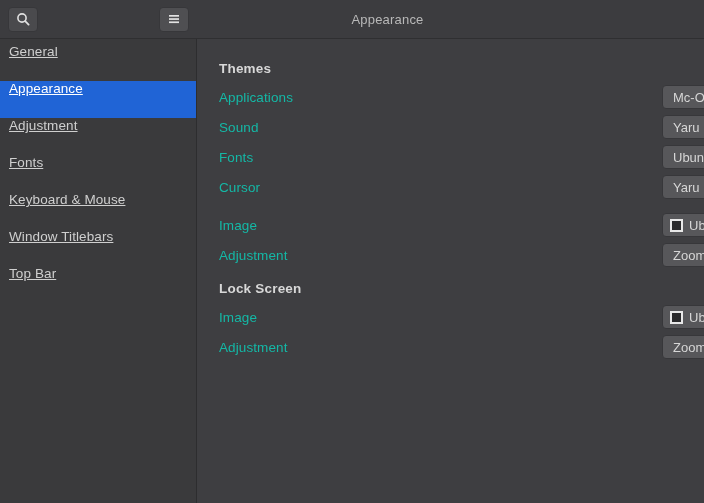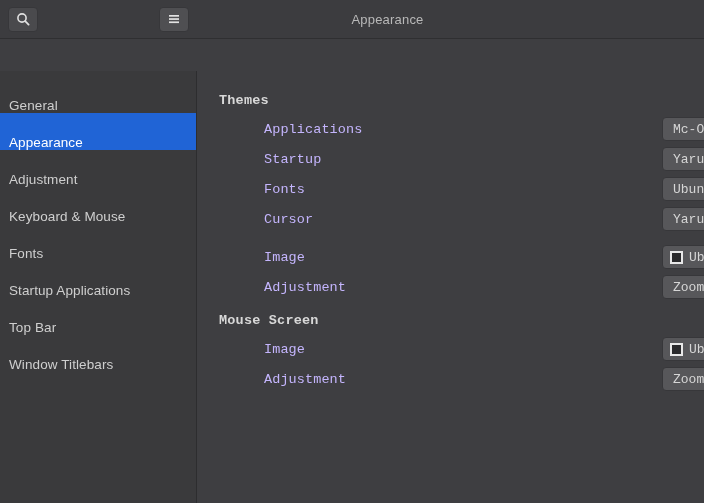--- a/index.html
+++ b/index.html
@@ -14,21 +14,20 @@
     font-family: "Liberation Sans", sans-serif;
     -webkit-font-smoothing: antialiased;
   }
   #app {
     position: relative;
     width: 704px;
     height: 503px;
     display: flex;
     flex-direction: column;
     overflow: hidden;
-    gap: 32px;
   }
 
   
   .headerbar {
     position: relative;
     height: 39px;
     min-height: 39px;
     display: flex;
     align-items: center;
     background: #3c3c3f;
@@ -90,67 +89,66 @@
     min-width: 197px;
     background: #3a3a3c;
     border-right: 1px solid #2d2d2f;
     box-sizing: border-box;
     padding-top: 5px;
     overflow: hidden;
   }
   .side-item {
     height: 37px;
     display: flex;
-    align-items: flex-end;
+    align-items: flex-start;
     padding-left: 9px;
     color: #cfcfcf;
     font-size: 13.5px;
     box-sizing: border-box;
     cursor: pointer;
     letter-spacing: .1px;
+    text-decoration: underline;
   }
   .side-item.selected {
     background: #2064d6;
     color: #ffffff;
   }
 
   
   .content {
     flex: 1;
     position: relative;
     background: #3e3e41;
     overflow: hidden;
     padding-top: 17px;
     box-sizing: border-box;
-    font-family: Liberation Mono, monospace;
   }
   .section-title {
     color: #d8d8d8;
     font-size: 13.5px;
     font-weight: bold;
     padding-left: 22px;
     height: 26px;
     line-height: 26px;
     letter-spacing: .2px;
   }
   .row {
     height: 30px;
     display: flex;
     align-items: center;
     padding-left: 22px;
     padding-right: 0;
     box-sizing: border-box;
     position: relative;
   }
   .row-label {
-    color: #c4b5fd;
+    color: #14b8a6;
     font-size: 13.5px;
     letter-spacing: .1px;
     flex: 0 0 auto;
-    margin-left: 45px;
   }
   .row-ctl {
     position: absolute;
     left: 400px;
     right: 0;
     display: flex;
     align-items: center;
     justify-content: flex-end;
   }
   .warn-icon {
@@ -230,51 +228,48 @@
       <div class="side-item">
         <span>General</span>
       </div>
       <div class="side-item selected">
         <span>Appearance</span>
       </div>
       <div class="side-item">
         <span>Adjustment</span>
       </div>
       <div class="side-item">
+        <span>Fonts</span>
+      </div>
+      <div class="side-item">
         <span>Keyboard &amp; Mouse</span>
       </div>
       <div class="side-item">
-        <span>Fonts</span>
-      </div>
-      <div class="side-item">
-        <span>Startup Applications</span>
+        <span>Window Titlebars</span>
       </div>
       <div class="side-item">
         <span>Top Bar</span>
       </div>
-      <div class="side-item">
-        <span>Window Titlebars</span>
-      </div>
     </div>
 
     <div class="content">
 
       <div class="section-title">Themes</div>
 
       <div class="row">
         <span class="row-label">Applications</span>
         <div class="row-ctl">
           <div class="combo">
             <span>Mc-OS-CTLina</span>
           </div>
         </div>
       </div>
 
       <div class="row">
-        <span class="row-label">Startup</span>
+        <span class="row-label">Sound</span>
         <div class="row-ctl">
           <div class="combo">
             <span>Yaru</span>
           </div>
         </div>
       </div>
 
       <div class="row">
         <span class="row-label">Fonts</span>
         <div class="row-ctl">
@@ -311,21 +306,21 @@
         <span class="row-label">Adjustment</span>
         <div class="row-ctl">
           <div class="combo">
             <span>Zoom</span>
           </div>
         </div>
       </div>
 
       <div class="spacer-6"></div>
 
-      <div class="section-title">Mouse Screen</div>
+      <div class="section-title">Lock Screen</div>
 
       <div class="row">
         <span class="row-label">Image</span>
         <div class="row-ctl">
           <div class="combo image-chooser">
             <span class="thumb"></span>
             <span>Ubuntu_80s</span>
           </div>
         </div>
       </div>

